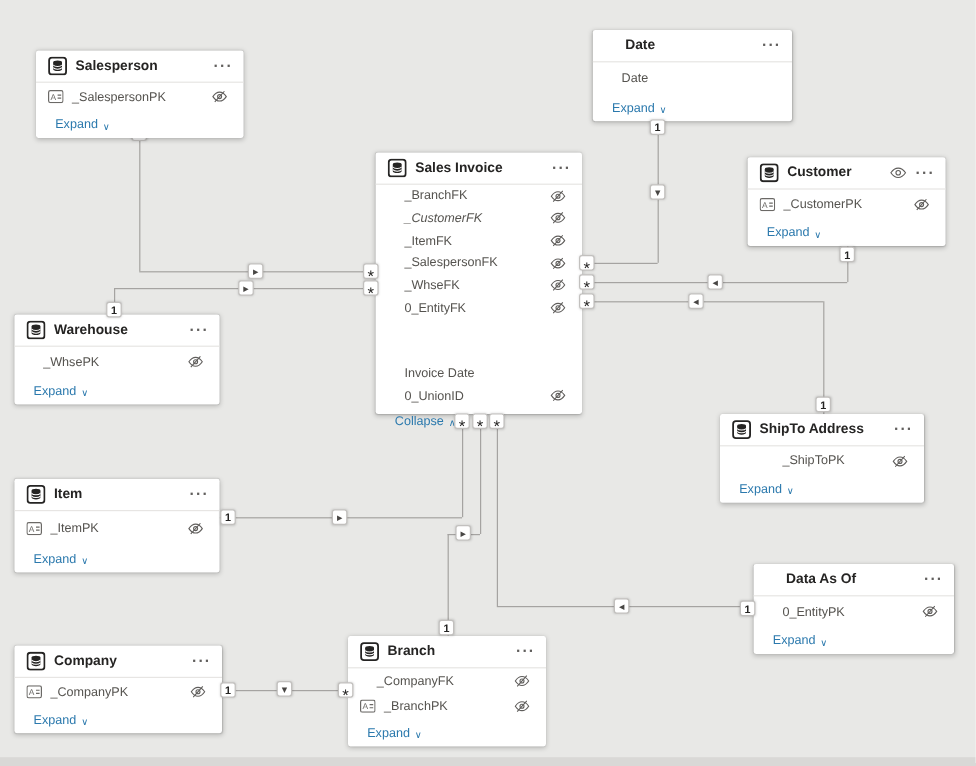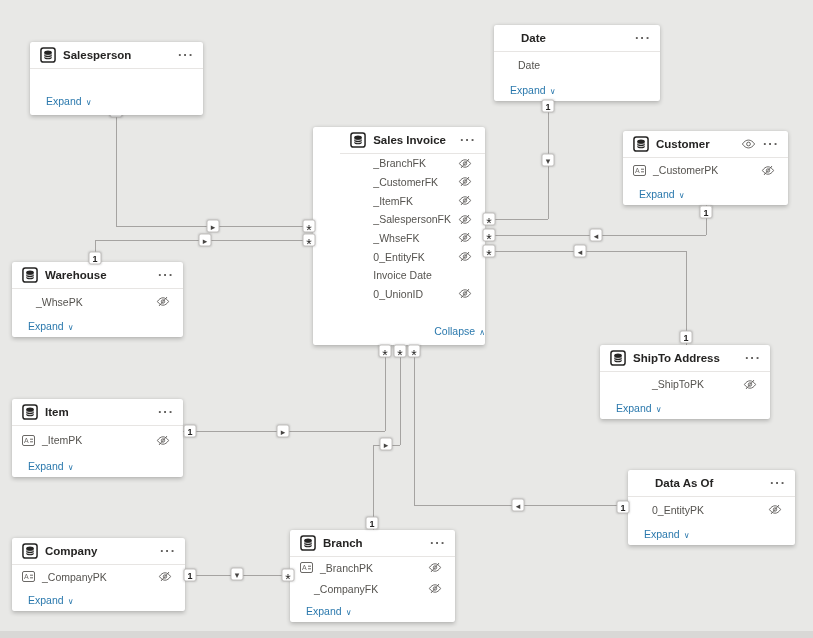--- a/index.html
+++ b/index.html
@@ -129,20 +129,39 @@
             <rect x="1" y="1" width="15" height="15" rx="2.5" fill="none" stroke="#252423" stroke-width="1.6"></rect>
             <ellipse cx="8.5" cy="5.3" rx="3.9" ry="1.7" fill="#252423"></ellipse>
             <path d="M4.6 5.3v6c0 .95 1.75 1.7 3.9 1.7s3.9-.75 3.9-1.7v-6z" fill="#252423"></path>
             <path d="M4.6 7.6c.7.8 2.1 1.3 3.9 1.3s3.2-.5 3.9-1.3M4.6 10c.7.8 2.1 1.3 3.9 1.3s3.2-.5 3.9-1.3" stroke="#fff" stroke-width=".9" fill="none"></path>
           </svg>
         </span>
         <span class="title">Salesperson</span>
         <span class="sp"></span>
         <span class="dots">···</span>
       </div>
+      <div class="tbody">
+        <div class="trow" style="height: 23px;">
+          <span class="ficon">
+            <svg width="13" height="11" viewBox="0 0 13 11">
+              <rect x=".5" y=".5" width="12" height="10" rx="1.5" fill="none" stroke="#6b6966"></rect>
+              <text x="2" y="8.2" font-size="7" fill="#6b6966">A</text>
+              <path d="M8 4.2h3M8 6.8h3" stroke="#6b6966" stroke-width="1"></path>
+            </svg>
+          </span>
+          <span class="fname">_SalespersonPK</span>
+          <span class="feye">
+            <svg width="14" height="13" viewBox="0 0 15 14">
+              <path d="M1.5 7C3.2 4.4 5.3 3 7.5 3s4.3 1.4 6 4c-1.7 2.6-3.8 4-6 4s-4.3-1.4-6-4z" fill="none" stroke="#605e5c"></path>
+              <circle cx="7.5" cy="7" r="1.8" fill="none" stroke="#605e5c"></circle>
+              <path d="M3.2 11.8L11.8 2.2" stroke="#605e5c"></path>
+            </svg>
+          </span>
+        </div>
+      </div>
       <div class="tfoot">
         <a class="xlink">
           <span>Expand</span>
           <span class="chev">∨</span>
         </a>
       </div>
     </div>
     <div class="table" style="left: 494px; top: 25px; width: 166px; height: 76px;">
       <div class="thead noicon">
         <span class="title">Date</span>
@@ -154,21 +173,21 @@
           <span class="fname">Date</span>
         </div>
       </div>
       <div class="tfoot">
         <a class="xlink">
           <span>Expand</span>
           <span class="chev">∨</span>
         </a>
       </div>
     </div>
-    <div class="table" style="left: 313px; top: 127px; width: 172px; height: 218px; align-items: flex-end;">
+    <div class="table" style="left: 313px; top: 127px; width: 172px; height: 218px;">
       <div class="thead">
         <span class="hicon">
           <svg width="16" height="16" viewBox="0 0 17 17">
             <rect x="1" y="1" width="15" height="15" rx="2.5" fill="none" stroke="#252423" stroke-width="1.6"></rect>
             <ellipse cx="8.5" cy="5.3" rx="3.9" ry="1.7" fill="#252423"></ellipse>
             <path d="M4.6 5.3v6c0 .95 1.75 1.7 3.9 1.7s3.9-.75 3.9-1.7v-6z" fill="#252423"></path>
             <path d="M4.6 7.6c.7.8 2.1 1.3 3.9 1.3s3.2-.5 3.9-1.3M4.6 10c.7.8 2.1 1.3 3.9 1.3s3.2-.5 3.9-1.3" stroke="#fff" stroke-width=".9" fill="none"></path>
           </svg>
         </span>
         <span class="title">Sales Invoice</span>
@@ -179,21 +198,21 @@
         <div class="trow noicon" style="height: 18.6667px; gap: 20px;">
           <span class="fname">_BranchFK</span>
           <span class="feye">
             <svg width="14" height="13" viewBox="0 0 15 14">
               <path d="M1.5 7C3.2 4.4 5.3 3 7.5 3s4.3 1.4 6 4c-1.7 2.6-3.8 4-6 4s-4.3-1.4-6-4z" fill="none" stroke="#605e5c"></path>
               <circle cx="7.5" cy="7" r="1.8" fill="none" stroke="#605e5c"></circle>
               <path d="M3.2 11.8L11.8 2.2" stroke="#605e5c"></path>
             </svg>
           </span>
         </div>
-        <div class="trow noicon" style="height: 18.6667px;">
+        <div class="trow noicon" style="height: 18.6667px; font-style: italic;">
           <span class="fname">_CustomerFK</span>
           <span class="feye">
             <svg width="14" height="13" viewBox="0 0 15 14">
               <path d="M1.5 7C3.2 4.4 5.3 3 7.5 3s4.3 1.4 6 4c-1.7 2.6-3.8 4-6 4s-4.3-1.4-6-4z" fill="none" stroke="#605e5c"></path>
               <circle cx="7.5" cy="7" r="1.8" fill="none" stroke="#605e5c"></circle>
               <path d="M3.2 11.8L11.8 2.2" stroke="#605e5c"></path>
             </svg>
           </span>
         </div>
         <div class="trow noicon" style="height: 18.6667px;">
@@ -229,21 +248,21 @@
         <div class="trow noicon" style="height: 18.6667px;">
           <span class="fname">0_EntityFK</span>
           <span class="feye">
             <svg width="14" height="13" viewBox="0 0 15 14">
               <path d="M1.5 7C3.2 4.4 5.3 3 7.5 3s4.3 1.4 6 4c-1.7 2.6-3.8 4-6 4s-4.3-1.4-6-4z" fill="none" stroke="#605e5c"></path>
               <circle cx="7.5" cy="7" r="1.8" fill="none" stroke="#605e5c"></circle>
               <path d="M3.2 11.8L11.8 2.2" stroke="#605e5c"></path>
             </svg>
           </span>
         </div>
-        <div class="trow noicon" style="height: 18.6667px;">
+        <div class="trow noicon" style="height: 18.6667px; margin-top: 36px;">
           <span class="fname">Invoice Date</span>
         </div>
         <div class="trow noicon" style="height: 18.6667px;">
           <span class="fname">0_UnionID</span>
           <span class="feye">
             <svg width="14" height="13" viewBox="0 0 15 14">
               <path d="M1.5 7C3.2 4.4 5.3 3 7.5 3s4.3 1.4 6 4c-1.7 2.6-3.8 4-6 4s-4.3-1.4-6-4z" fill="none" stroke="#605e5c"></path>
               <circle cx="7.5" cy="7" r="1.8" fill="none" stroke="#605e5c"></circle>
               <path d="M3.2 11.8L11.8 2.2" stroke="#605e5c"></path>
             </svg>
@@ -482,47 +501,47 @@
             <ellipse cx="8.5" cy="5.3" rx="3.9" ry="1.7" fill="#252423"></ellipse>
             <path d="M4.6 5.3v6c0 .95 1.75 1.7 3.9 1.7s3.9-.75 3.9-1.7v-6z" fill="#252423"></path>
             <path d="M4.6 7.6c.7.8 2.1 1.3 3.9 1.3s3.2-.5 3.9-1.3M4.6 10c.7.8 2.1 1.3 3.9 1.3s3.2-.5 3.9-1.3" stroke="#fff" stroke-width=".9" fill="none"></path>
           </svg>
         </span>
         <span class="title">Branch</span>
         <span class="sp"></span>
         <span class="dots">···</span>
       </div>
       <div class="tbody">
+        <div class="trow noicon" style="height: 21px;">
+          <span class="fname">_CompanyFK</span>
+          <span class="feye">
+            <svg width="14" height="13" viewBox="0 0 15 14">
+              <path d="M1.5 7C3.2 4.4 5.3 3 7.5 3s4.3 1.4 6 4c-1.7 2.6-3.8 4-6 4s-4.3-1.4-6-4z" fill="none" stroke="#605e5c"></path>
+              <circle cx="7.5" cy="7" r="1.8" fill="none" stroke="#605e5c"></circle>
+              <path d="M3.2 11.8L11.8 2.2" stroke="#605e5c"></path>
+            </svg>
+          </span>
+        </div>
         <div class="trow" style="height: 21px;">
           <span class="ficon">
             <svg width="13" height="11" viewBox="0 0 13 11">
               <rect x=".5" y=".5" width="12" height="10" rx="1.5" fill="none" stroke="#6b6966"></rect>
               <text x="2" y="8.2" font-size="7" fill="#6b6966">A</text>
               <path d="M8 4.2h3M8 6.8h3" stroke="#6b6966" stroke-width="1"></path>
             </svg>
           </span>
           <span class="fname">_BranchPK</span>
           <span class="feye">
             <svg width="14" height="13" viewBox="0 0 15 14">
               <path d="M1.5 7C3.2 4.4 5.3 3 7.5 3s4.3 1.4 6 4c-1.7 2.6-3.8 4-6 4s-4.3-1.4-6-4z" fill="none" stroke="#605e5c"></path>
               <circle cx="7.5" cy="7" r="1.8" fill="none" stroke="#605e5c"></circle>
               <path d="M3.2 11.8L11.8 2.2" stroke="#605e5c"></path>
             </svg>
           </span>
         </div>
-        <div class="trow noicon" style="height: 21px;">
-          <span class="fname">_CompanyFK</span>
-          <span class="feye">
-            <svg width="14" height="13" viewBox="0 0 15 14">
-              <path d="M1.5 7C3.2 4.4 5.3 3 7.5 3s4.3 1.4 6 4c-1.7 2.6-3.8 4-6 4s-4.3-1.4-6-4z" fill="none" stroke="#605e5c"></path>
-              <circle cx="7.5" cy="7" r="1.8" fill="none" stroke="#605e5c"></circle>
-              <path d="M3.2 11.8L11.8 2.2" stroke="#605e5c"></path>
-            </svg>
-          </span>
-        </div>
       </div>
       <div class="tfoot">
         <a class="xlink">
           <span>Expand</span>
           <span class="chev">∨</span>
         </a>
       </div>
     </div>
   </div>
 

